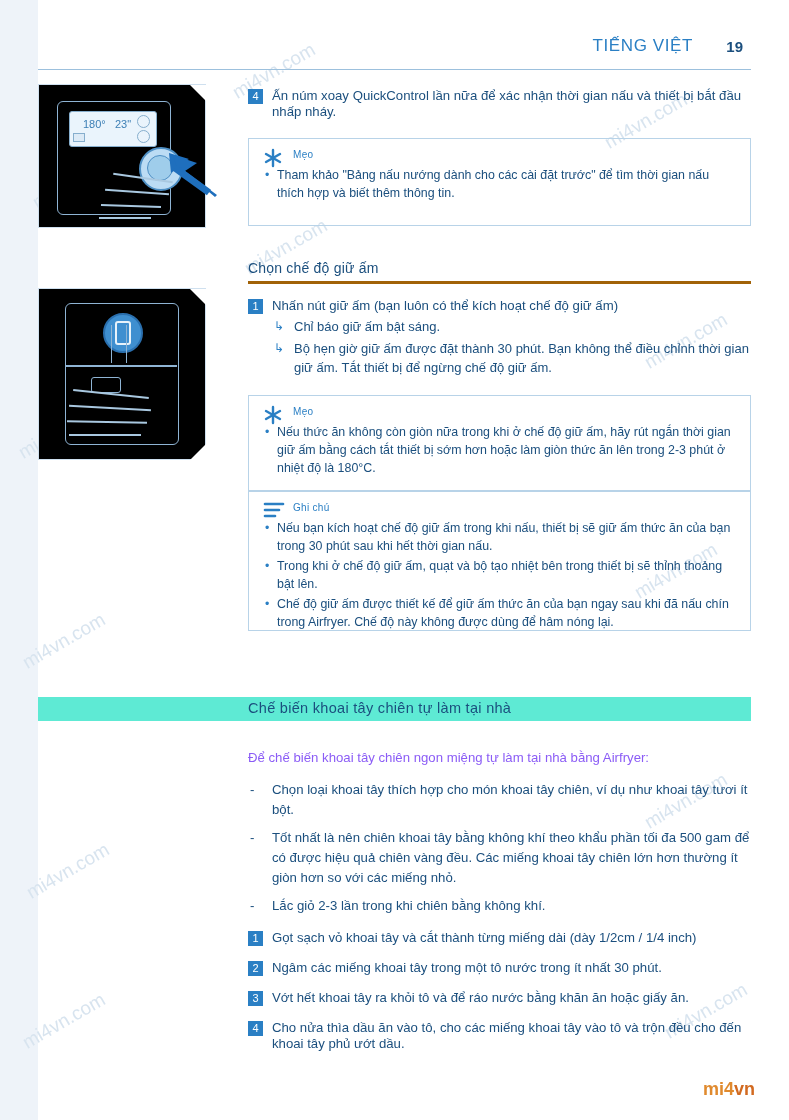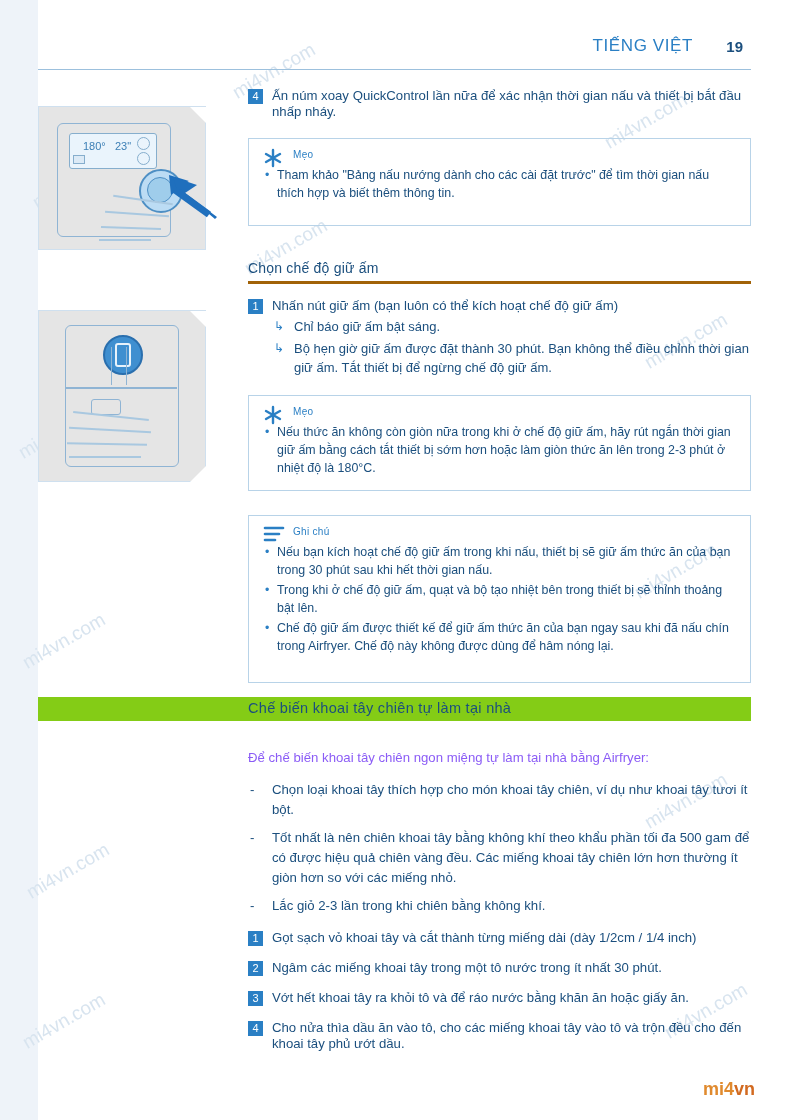--- a/index.html
+++ b/index.html
@@ -64,24 +64,23 @@
     font-family: "Liberation Sans", sans-serif;
     transform: rotate(-30deg);
     user-select: none;
     white-space: nowrap;
   }
   
   .figure {
     position: absolute;
     left: 38px;
     width: 168px;
-    background: #e5e5e5;
+    background: #000000;
     border: 1px solid #cfe0ef;
     box-sizing: border-box;
-    margin-top: 22px;
   }
   .fig1 { top: 84px; height: 144px; }
   .fig2 { top: 288px; height: 172px; }
   .fig-arrow {
     position: absolute;
     right: -1px; top: 0;
     width: 0; height: 0;
     border-top: 16px solid #ffffff;
     border-left: 16px solid transparent;
   }
@@ -207,21 +206,21 @@
     color: #1b4f7e;
     border-bottom: 3px solid #a16207;
     padding-bottom: 5px;
     letter-spacing: 0.2px;
   }
   .banner {
     position: absolute;
     left: 38px;
     width: 713px;
     height: 24px;
-    background: #84cc16;
+    background: #5eead4;
     box-sizing: border-box;
   }
   .banner-title {
     position: absolute;
     left: 210px;
     top: 3px;
     font-size: 14.5px;
     color: #1b4f7e;
     letter-spacing: 0.3px;
   }
@@ -372,21 +371,21 @@
             <line x1="3" y1="14" x2="17" y2="6"></line>
           </g>
         </svg>
       </div>
       <div class="box-title">Mẹo</div>
       <ul>
         <li>Nếu thức ăn không còn giòn nữa trong khi ở chế độ giữ ấm, hãy rút ngắn thời gian giữ ấm bằng cách tắt thiết bị sớm hơn hoặc làm giòn thức ăn lên trong 2-3 phút ở nhiệt độ là 180°C.</li>
       </ul>
     </div>
 
-    <div class="box" style="margin-top:24px; height:168px;">
+    <div class="box" style="height:140px;">
       <div class="box-icon">
         <svg width="22" height="18" viewBox="0 0 22 18">
           <g stroke="#2a7fc4" stroke-width="2.6" stroke-linecap="round">
             <line x1="2" y1="3" x2="20" y2="3"></line>
             <line x1="2" y1="9" x2="16" y2="9"></line>
             <line x1="2" y1="15" x2="12" y2="15"></line>
           </g>
         </svg>
       </div>
       <div class="box-title">Ghi chú</div>

